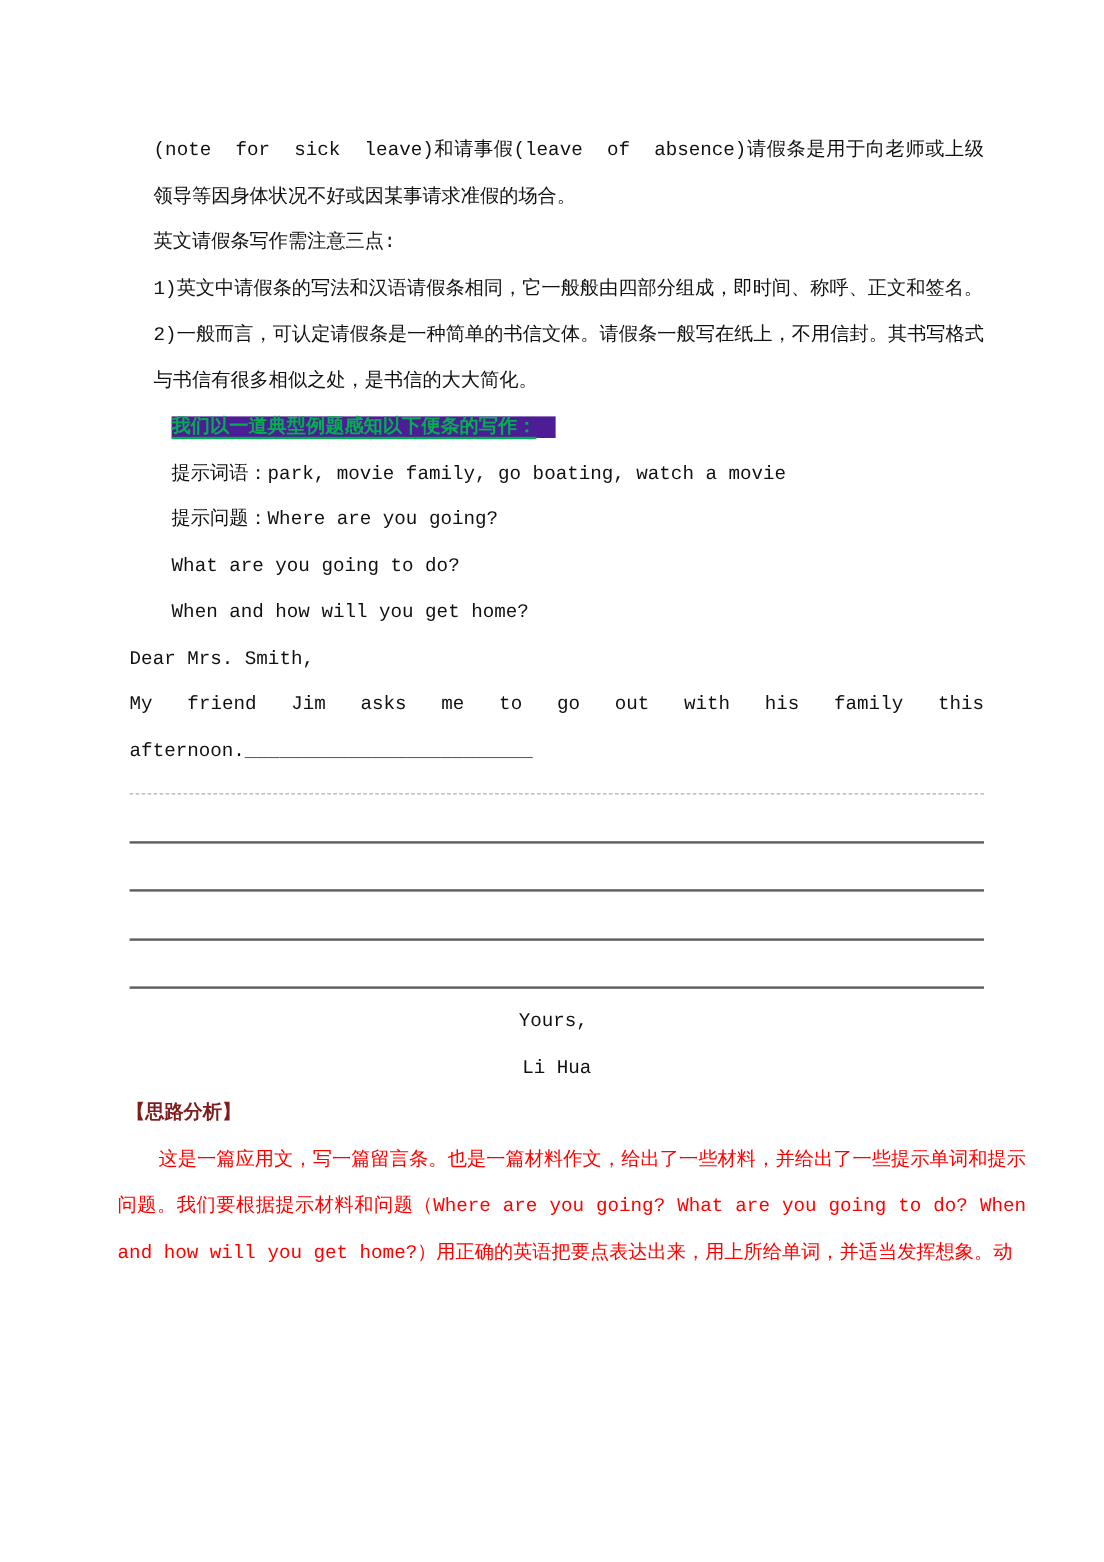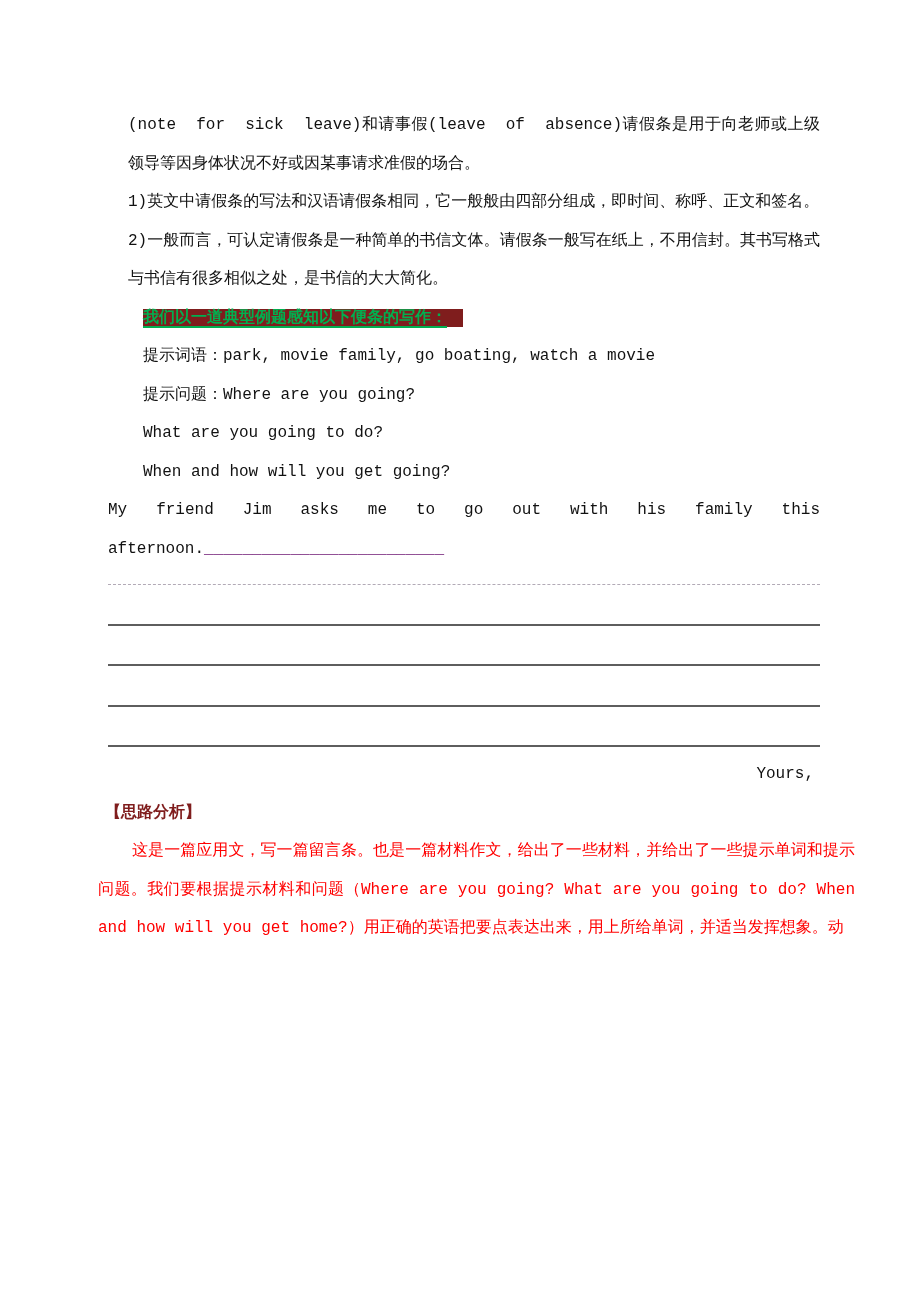--- a/index.html
+++ b/index.html
@@ -16,24 +16,24 @@
     line-height: 38.5px;
     color: #111111;
     border-radius: 13px;
   }
   p { margin: 0; }
   .justify { text-align: justify; }
   .prewrap { white-space: pre-wrap; }
   .indent-a { margin-left: 20px; }   
   .indent-b { margin-left: 35px; }   
   .opening  { text-align: justify; text-align-last: justify; }
-  .right    { text-align: right; }
+  .right    { text-align: center; }
   .yours    { padding-right: 6px; margin-top: 8px; }
   .hl {
-    background: #7f1d1d;
+    background: #4c1d95;
     color: #00b050;
     font-weight: bold;
     text-decoration: underline;
     text-decoration-thickness: 2px;
     text-underline-offset: 4px;
     padding-right: 16px;
   }
   .blank-inline { color: #701a75; }
   .answer-lines { width: 100%; }
   .answer-line {
@@ -57,51 +57,54 @@
     text-align: justify;
   }
 </style>
 </head>
 <body>
 
 <div class="page">
 
   <p class="indent-a justify prewrap">(note  for  sick  leave)和请事假(leave  of  absence)请假条是用于向老师或上级领导等因身体状况不好或因某事请求准假的场合。</p>
 
+  <p class="indent-a">英文请假条写作需注意三点:</p>
 
   <p class="indent-a justify">1)英文中请假条的写法和汉语请假条相同，它一般般由四部分组成，即时间、称呼、正文和签名。</p>
 
   <p class="indent-a justify">2)一般而言，可认定请假条是一种简单的书信文体。请假条一般写在纸上，不用信封。其书写格式与书信有很多相似之处，是书信的大大简化。</p>
 
   <p class="indent-b">
     <span class="hl">我们以一道典型例题感知以下便条的写作：</span>
   </p>
 
 
   <p class="indent-b">提示词语：park, movie family, go boating, watch a movie</p>
 
   <p class="indent-b">提示问题：Where are you going?</p>
 
   <p class="indent-b">What are you going to do?</p>
 
-  <p class="indent-b">When and how will you get going?</p>
+  <p class="indent-b">When and how will you get home?</p>
 
+  <p>Dear Mrs. Smith,</p>
 
   <p class="opening">My friend Jim asks me to go out with his family this</p>
 
   <p><span>afternoon.</span><span class="blank-inline">_________________________</span></p>
 
   <div class="answer-lines">
     <div class="answer-line first"></div>
     <div class="answer-line"></div>
     <div class="answer-line"></div>
     <div class="answer-line"></div>
     <div class="answer-line"></div>
   </div>
 
   <p class="right yours">Yours,</p>
 
+  <p class="right">Li Hua</p>
 
   <p class="analysis-heading">【思路分析】</p>
 
   <p class="analysis-body">这是一篇应用文，写一篇留言条。也是一篇材料作文，给出了一些材料，并给出了一些提示单词和提示问题。我们要根据提示材料和问题（Where are you going? What are you going to do? When and how will you get home?）用正确的英语把要点表达出来，用上所给单词，并适当发挥想象。动</p>
 
 </div>
 
 </body></html>

